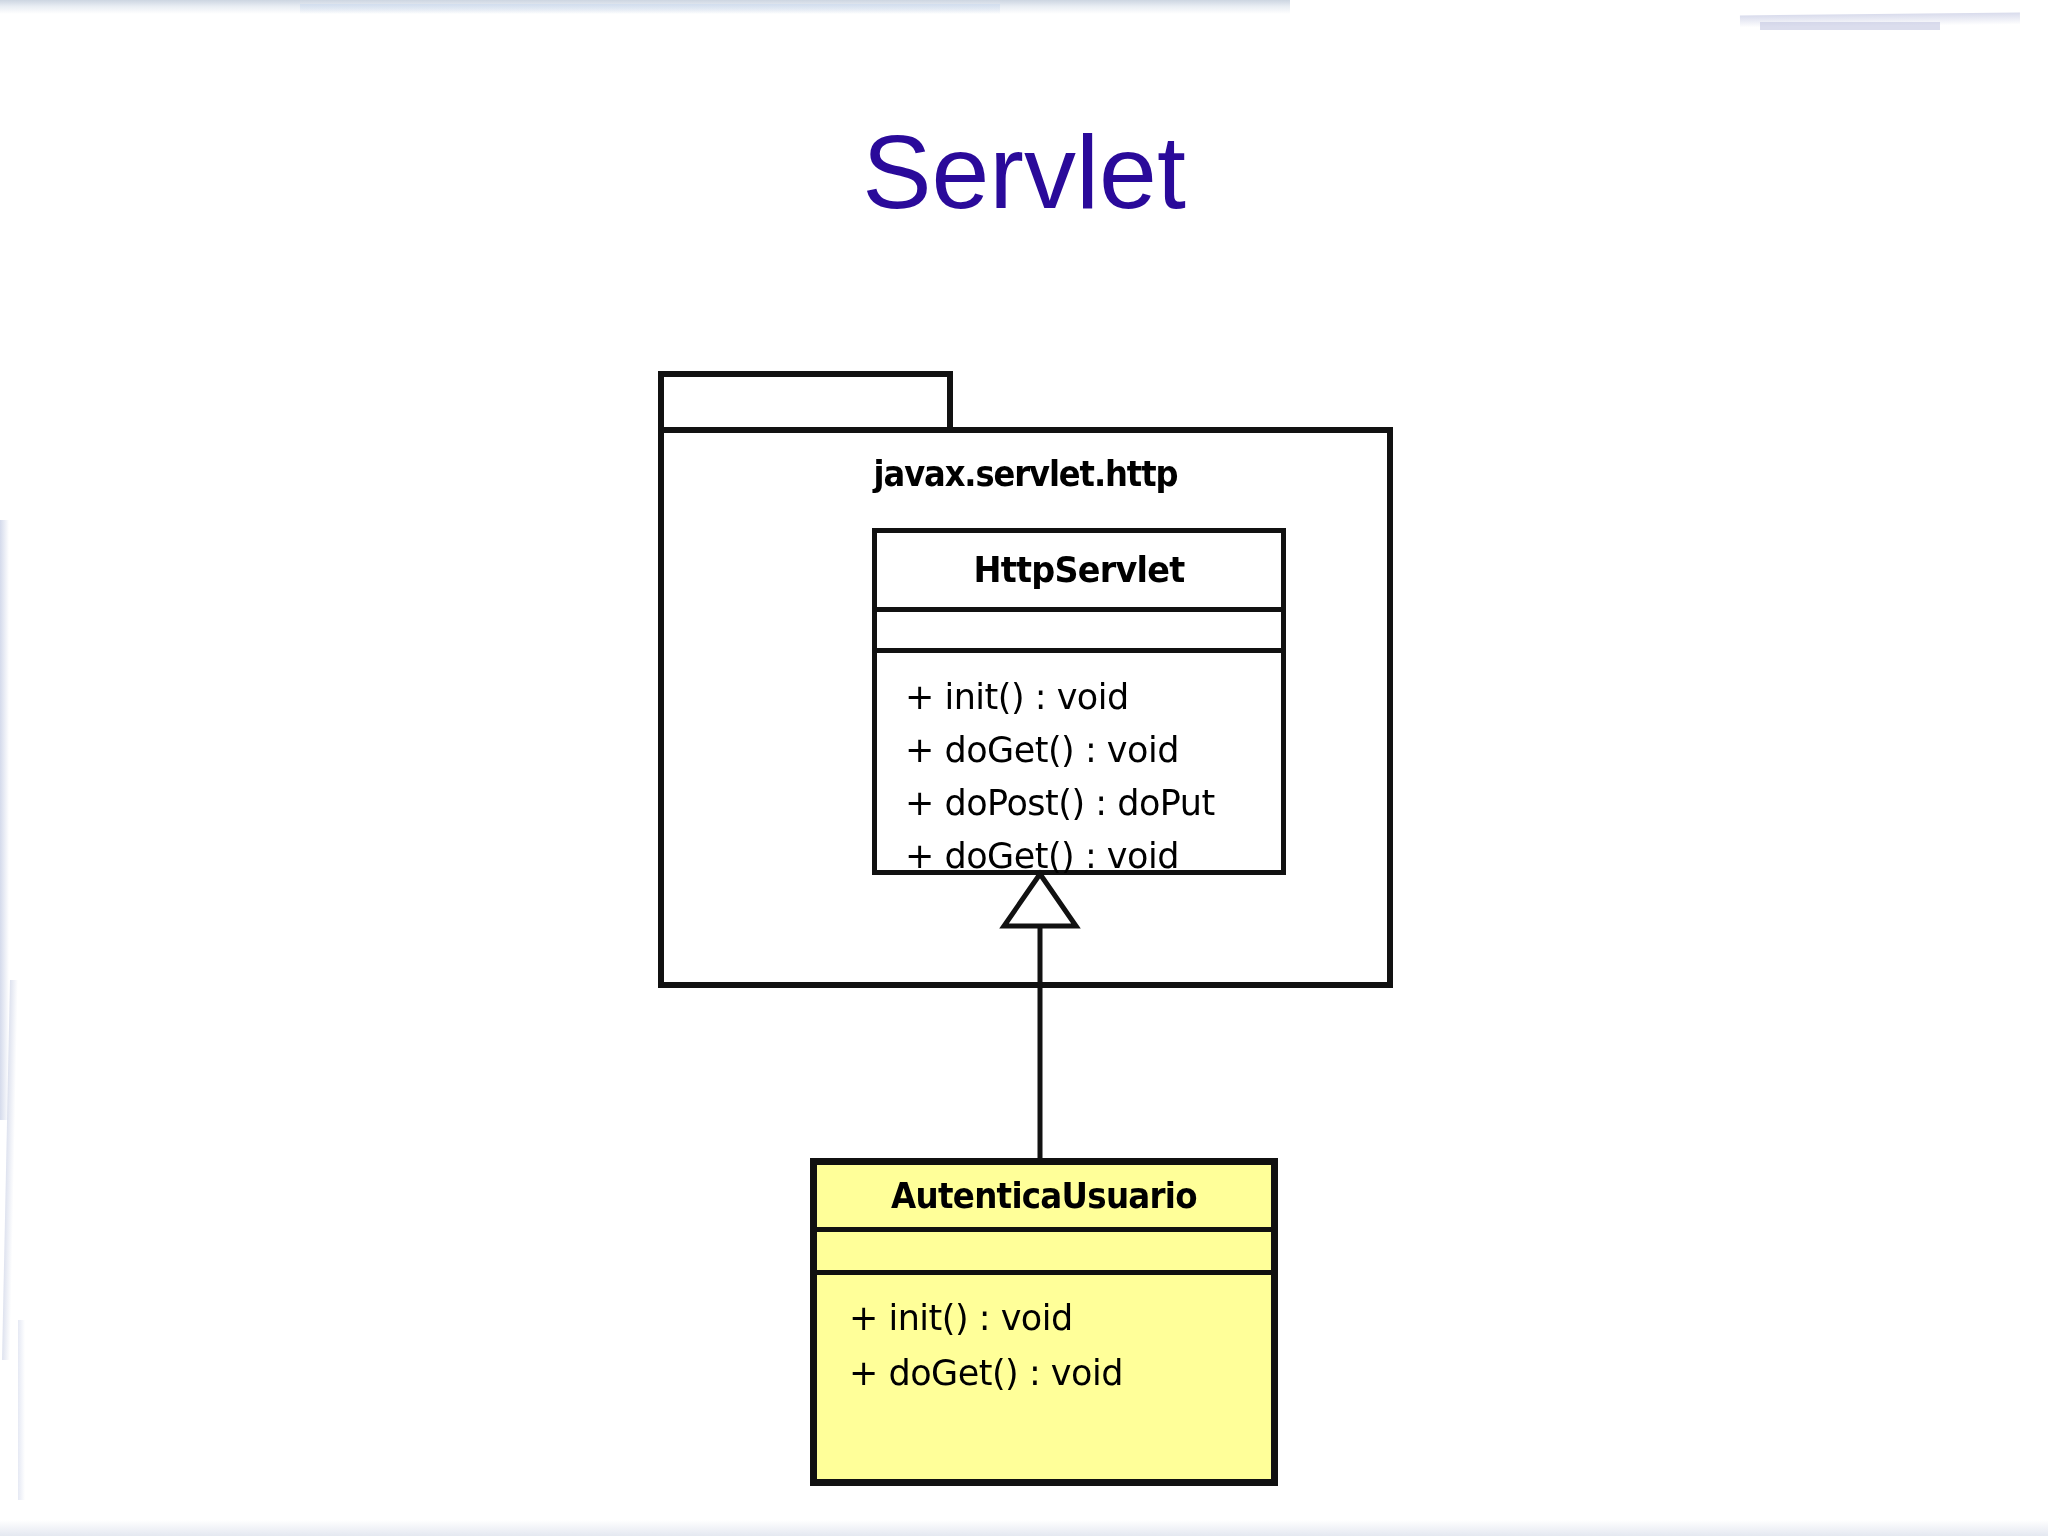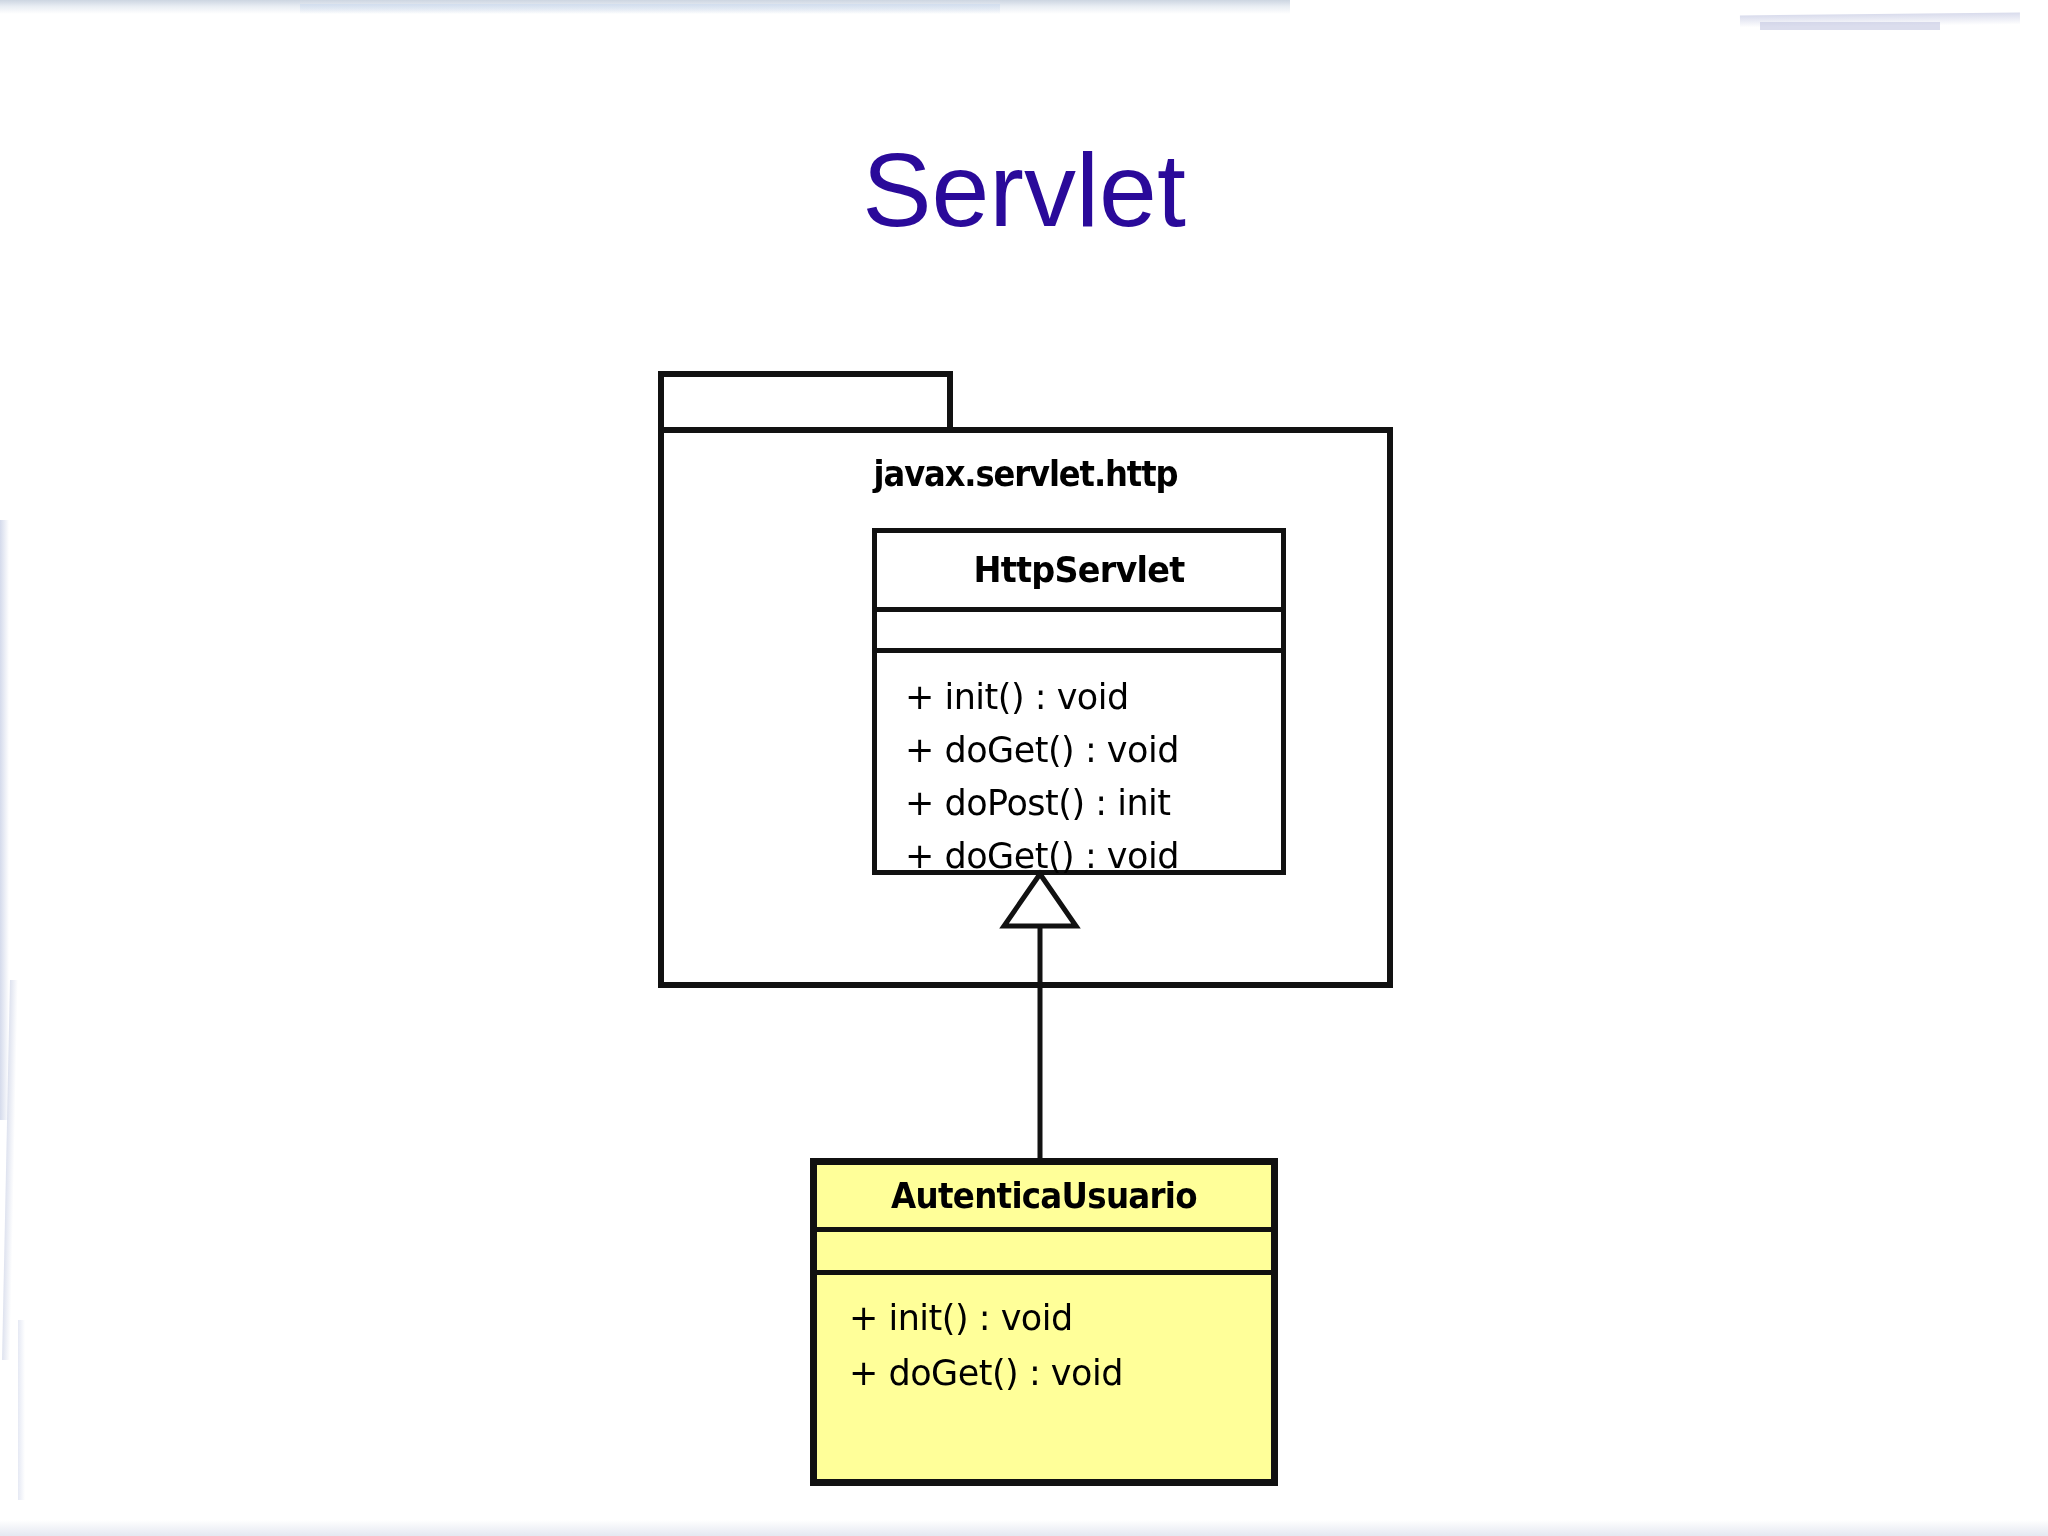--- a/index.html
+++ b/index.html
@@ -71,21 +71,21 @@
   .scan-bottom {
     bottom: 0; left: 0; width: 2048px; height: 16px;
     background: linear-gradient(to top,
         rgba(206,213,229,0.55) 0%,
         rgba(255,255,255,0) 100%);
   }
 
   
   #title {
     position: absolute;
-    top: 136px;
+    top: 118px;
     left: 0;
     width: 2048px;
     text-align: center;
     font-family: "Liberation Sans", sans-serif;
     font-size: 104px;
     font-weight: 400;
     line-height: 1.05;
     color: #2a0a9a;
     letter-spacing: 0px;
   }
@@ -234,21 +234,21 @@
     <div id="package-body"></div>
     <div id="package-label">javax.servlet.http</div>
   </div>
 
   <div id="class-httpservlet" class="uml-class">
     <div class="uml-name">HttpServlet</div>
     <div class="uml-divider uml-attrs"></div>
     <div class="uml-divider uml-ops">
       <div class="uml-op-line">+ init() : void</div>
       <div class="uml-op-line">+ doGet() : void</div>
-      <div class="uml-op-line">+ doPost() : init</div>
+      <div class="uml-op-line">+ doPost() : doPut</div>
       <div class="uml-op-line">+ doGet() : void</div>
     </div>
   </div>
 
   <svg id="generalization" viewBox="0 0 2048 1536">
 
     <line x1="1040" y1="925" x2="1040" y2="1158" stroke="#111111" stroke-width="5"></line>
 
     <polygon points="1040,874 1004,926 1076,926" fill="#ffffff" stroke="#111111" stroke-width="5"></polygon>
   </svg>

